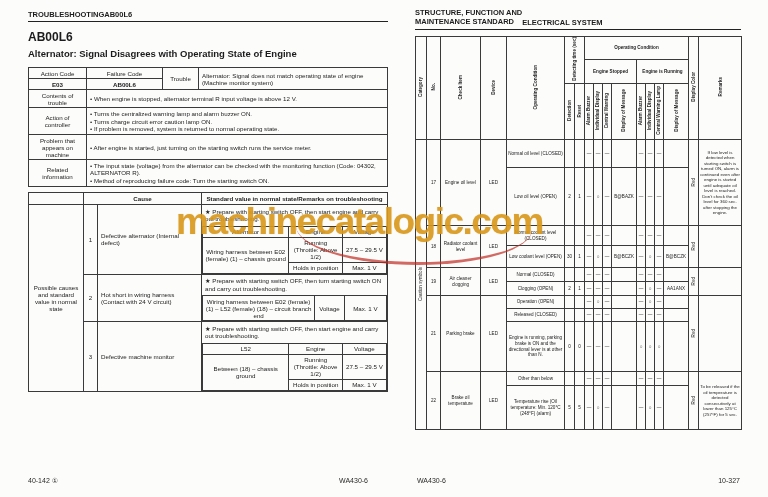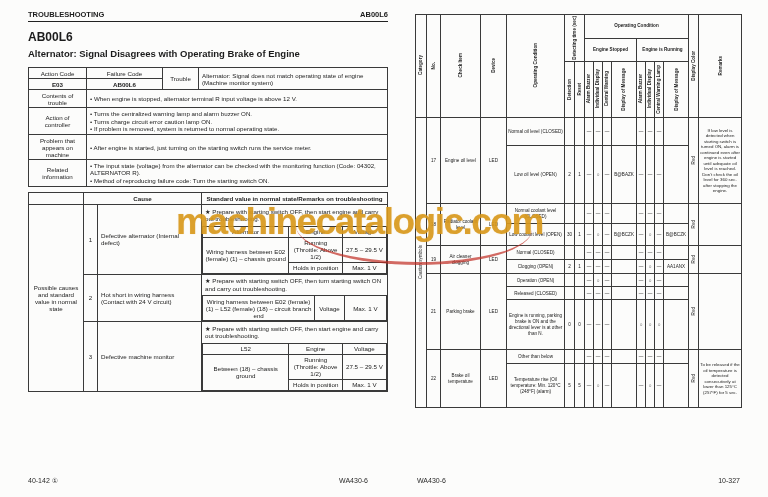--- a/index.html
+++ b/index.html
@@ -4,21 +4,21 @@
 <style>
   html,body{margin:0;padding:0;}
   body{
     width:768px;height:497px;position:relative;overflow:hidden;
     background:#fcfcfb;color:#1c1c1c;
     font-family:"Liberation Sans","DejaVu Sans",sans-serif;
     -webkit-font-smoothing:antialiased;
   }
   .page{position:absolute;}
   
-  .runhead{display:flex;justify-content:space-between;align-items:flex-end;
+  .runhead{display:flex;justify-content:flex-start;align-items:flex-end;
     border-bottom:1.5px solid #222;padding-bottom:2px;font-weight:bold;font-size:7.5px;}
   .runhead .hl{white-space:pre-line;line-height:1.25;}
   .footer{position:absolute;top:477px;font-size:7px;color:#2a2a2a;}
   
   #left-page{left:28px;top:10px;width:360px;}
   .doc-title{font-weight:bold;font-size:12px;margin:8px 0 2px 0;}
   .doc-subtitle{font-weight:bold;font-size:9.5px;margin:4px 0 8px 0;}
   table{border-collapse:collapse;width:100%;}
   td,th{border:0.9px solid #3a3a3a;font-weight:normal;}
   .info-tbl{font-size:6.2px;table-layout:fixed;}
@@ -64,21 +64,21 @@
 </style>
 </head>
 <body>
 
 <div class="page" id="left-page">
   <div class="runhead">
     <span>TROUBLESHOOTING</span>
     <span>AB00L6</span>
   </div>
   <div class="doc-title">AB00L6</div>
-  <div class="doc-subtitle">Alternator: Signal Disagrees with Operating Brake of Engine</div>
+  <div class="doc-subtitle">Alternator: Signal Disagrees with Operating State of Engine</div>
 
   <table class="info-tbl">
     <colgroup>
         <col style="width:58px">
         <col style="width:76px">
         <col style="width:36px">
         <col>
       </colgroup>
     <tbody>
         <tr style="height:11px">
@@ -217,20 +217,24 @@
           </tr>
         </tbody>
             </table>
       </td>
     </tr>
   </tbody>
     </table>
 </div>
 
 <div class="page" id="right-page">
+  <div class="runhead">
+    <span class="hl"><span>STRUCTURE, FUNCTION AND</span><br><span>MAINTENANCE STANDARD</span></span>
+    <span>ELECTRICAL SYSTEM</span>
+  </div>
 
   <table class="mon-tbl">
     <colgroup>
       <col style="width:11px">
         <col style="width:14px">
         <col style="width:40px">
         <col style="width:26px">
       <col style="width:58px">
         <col style="width:10px">
         <col style="width:10px">

